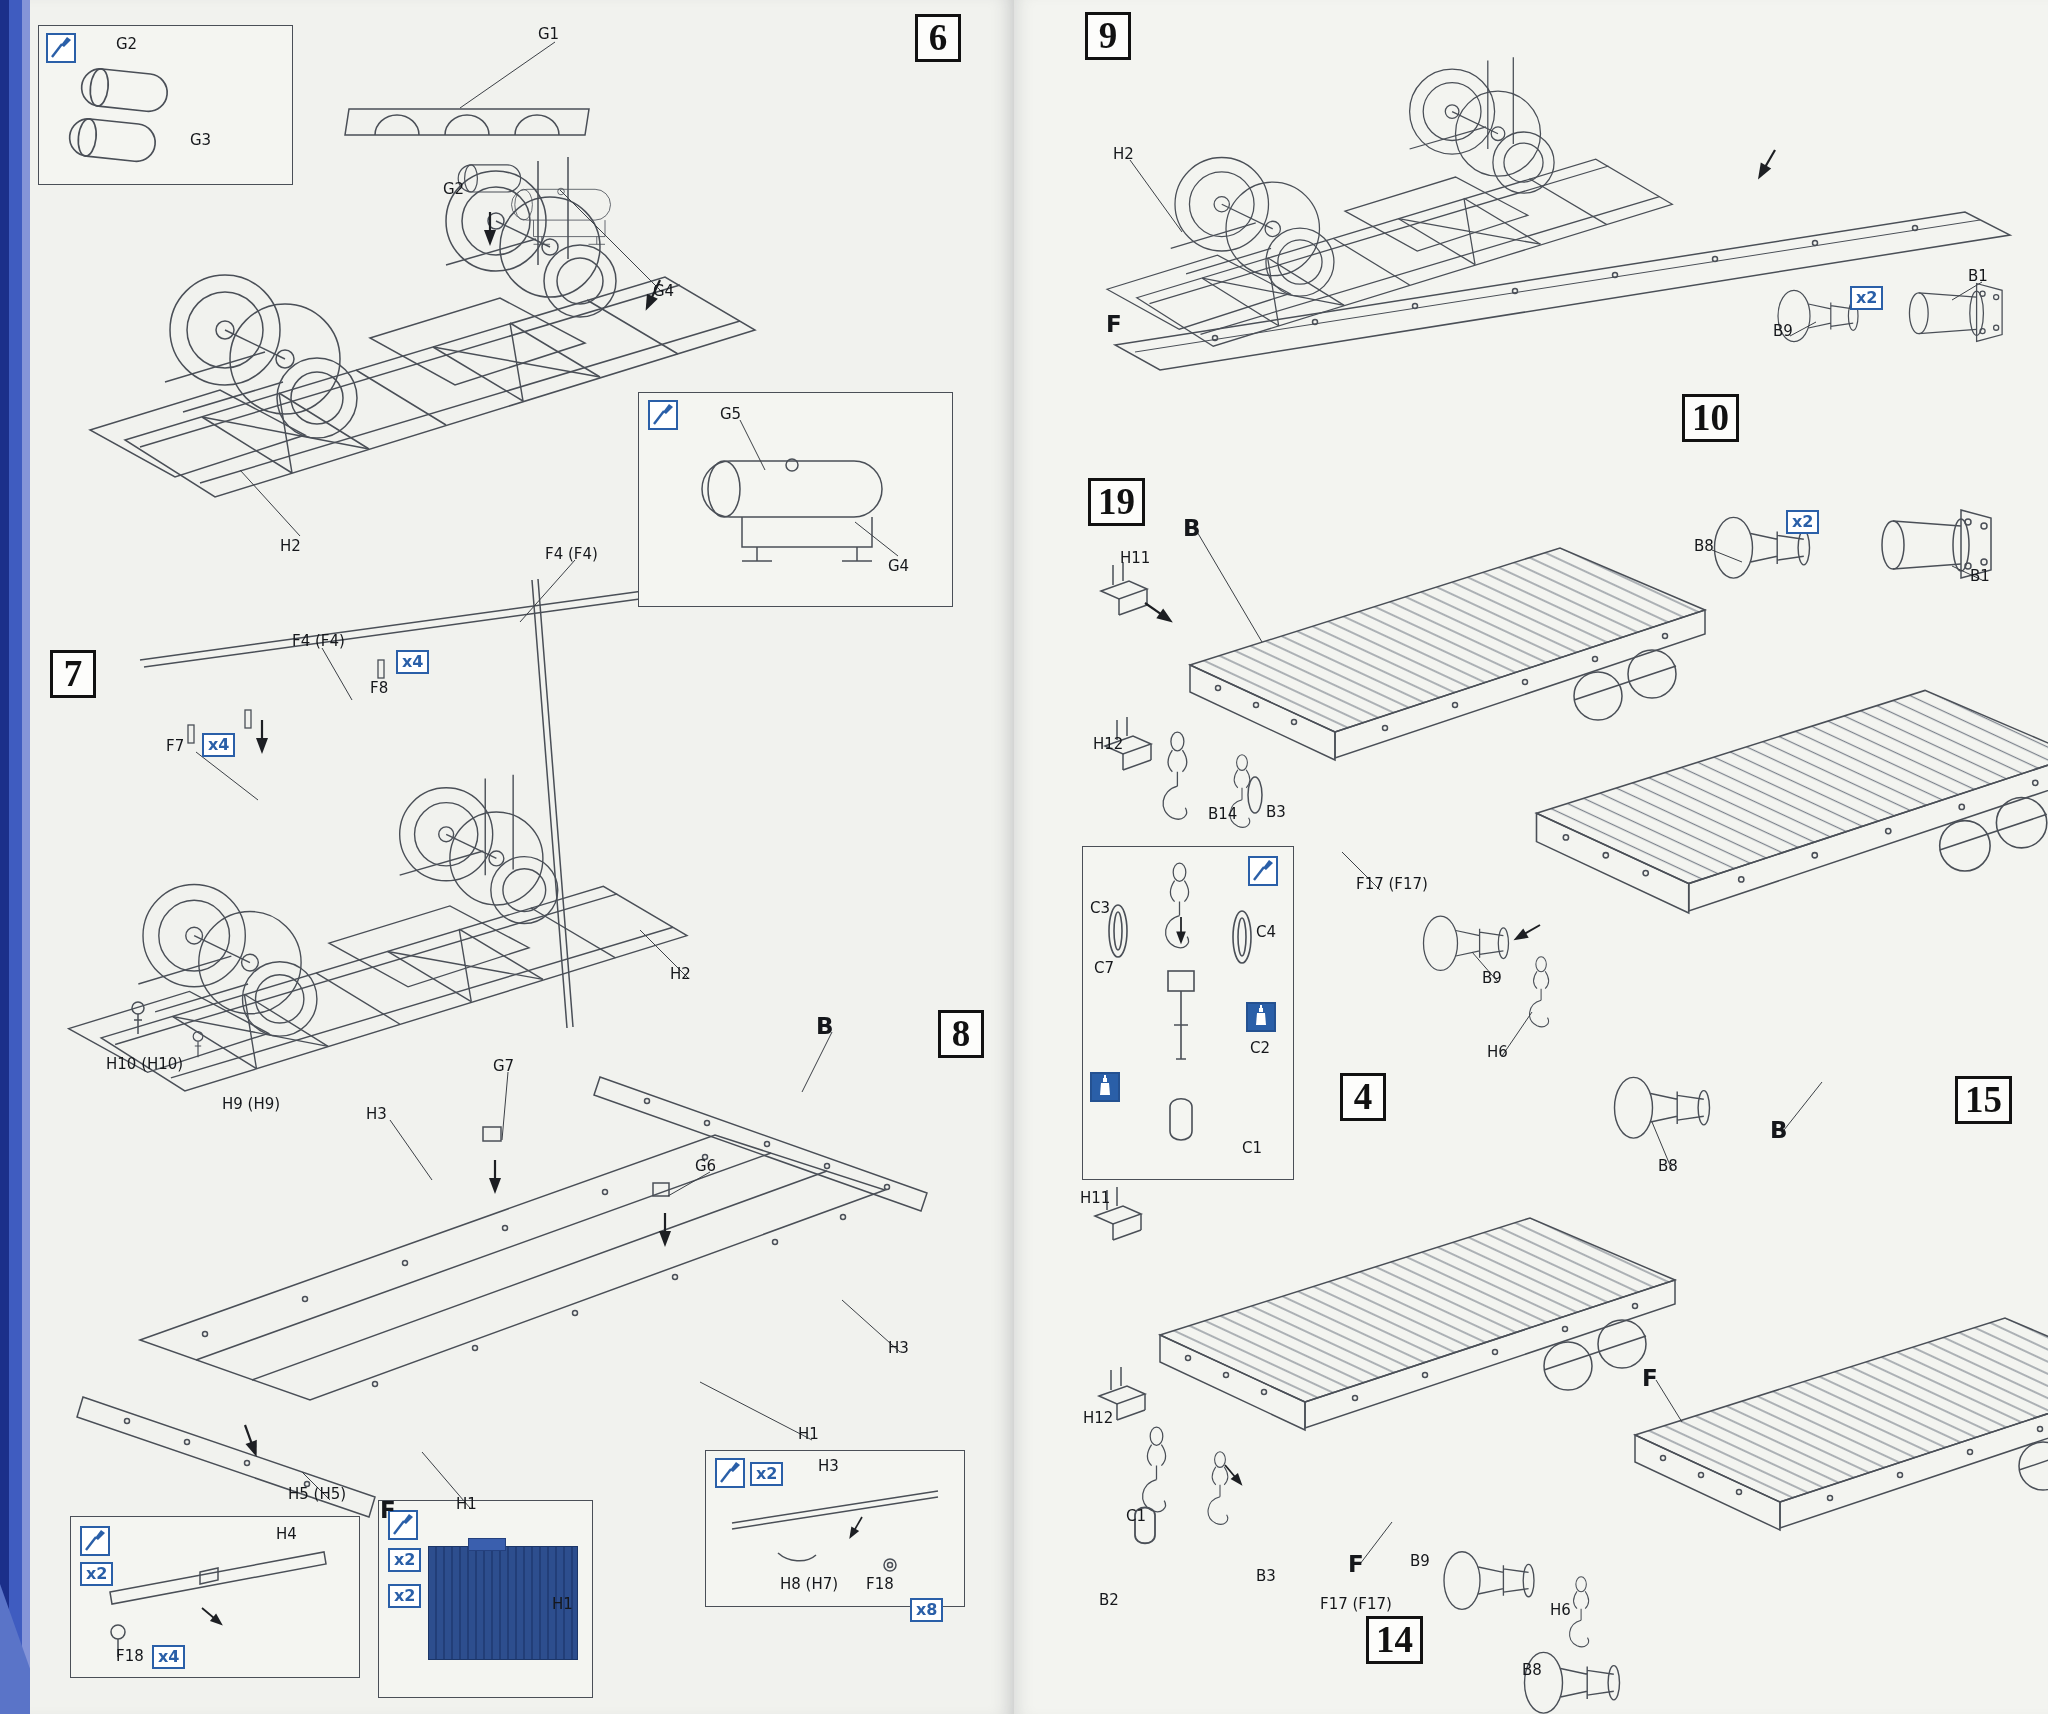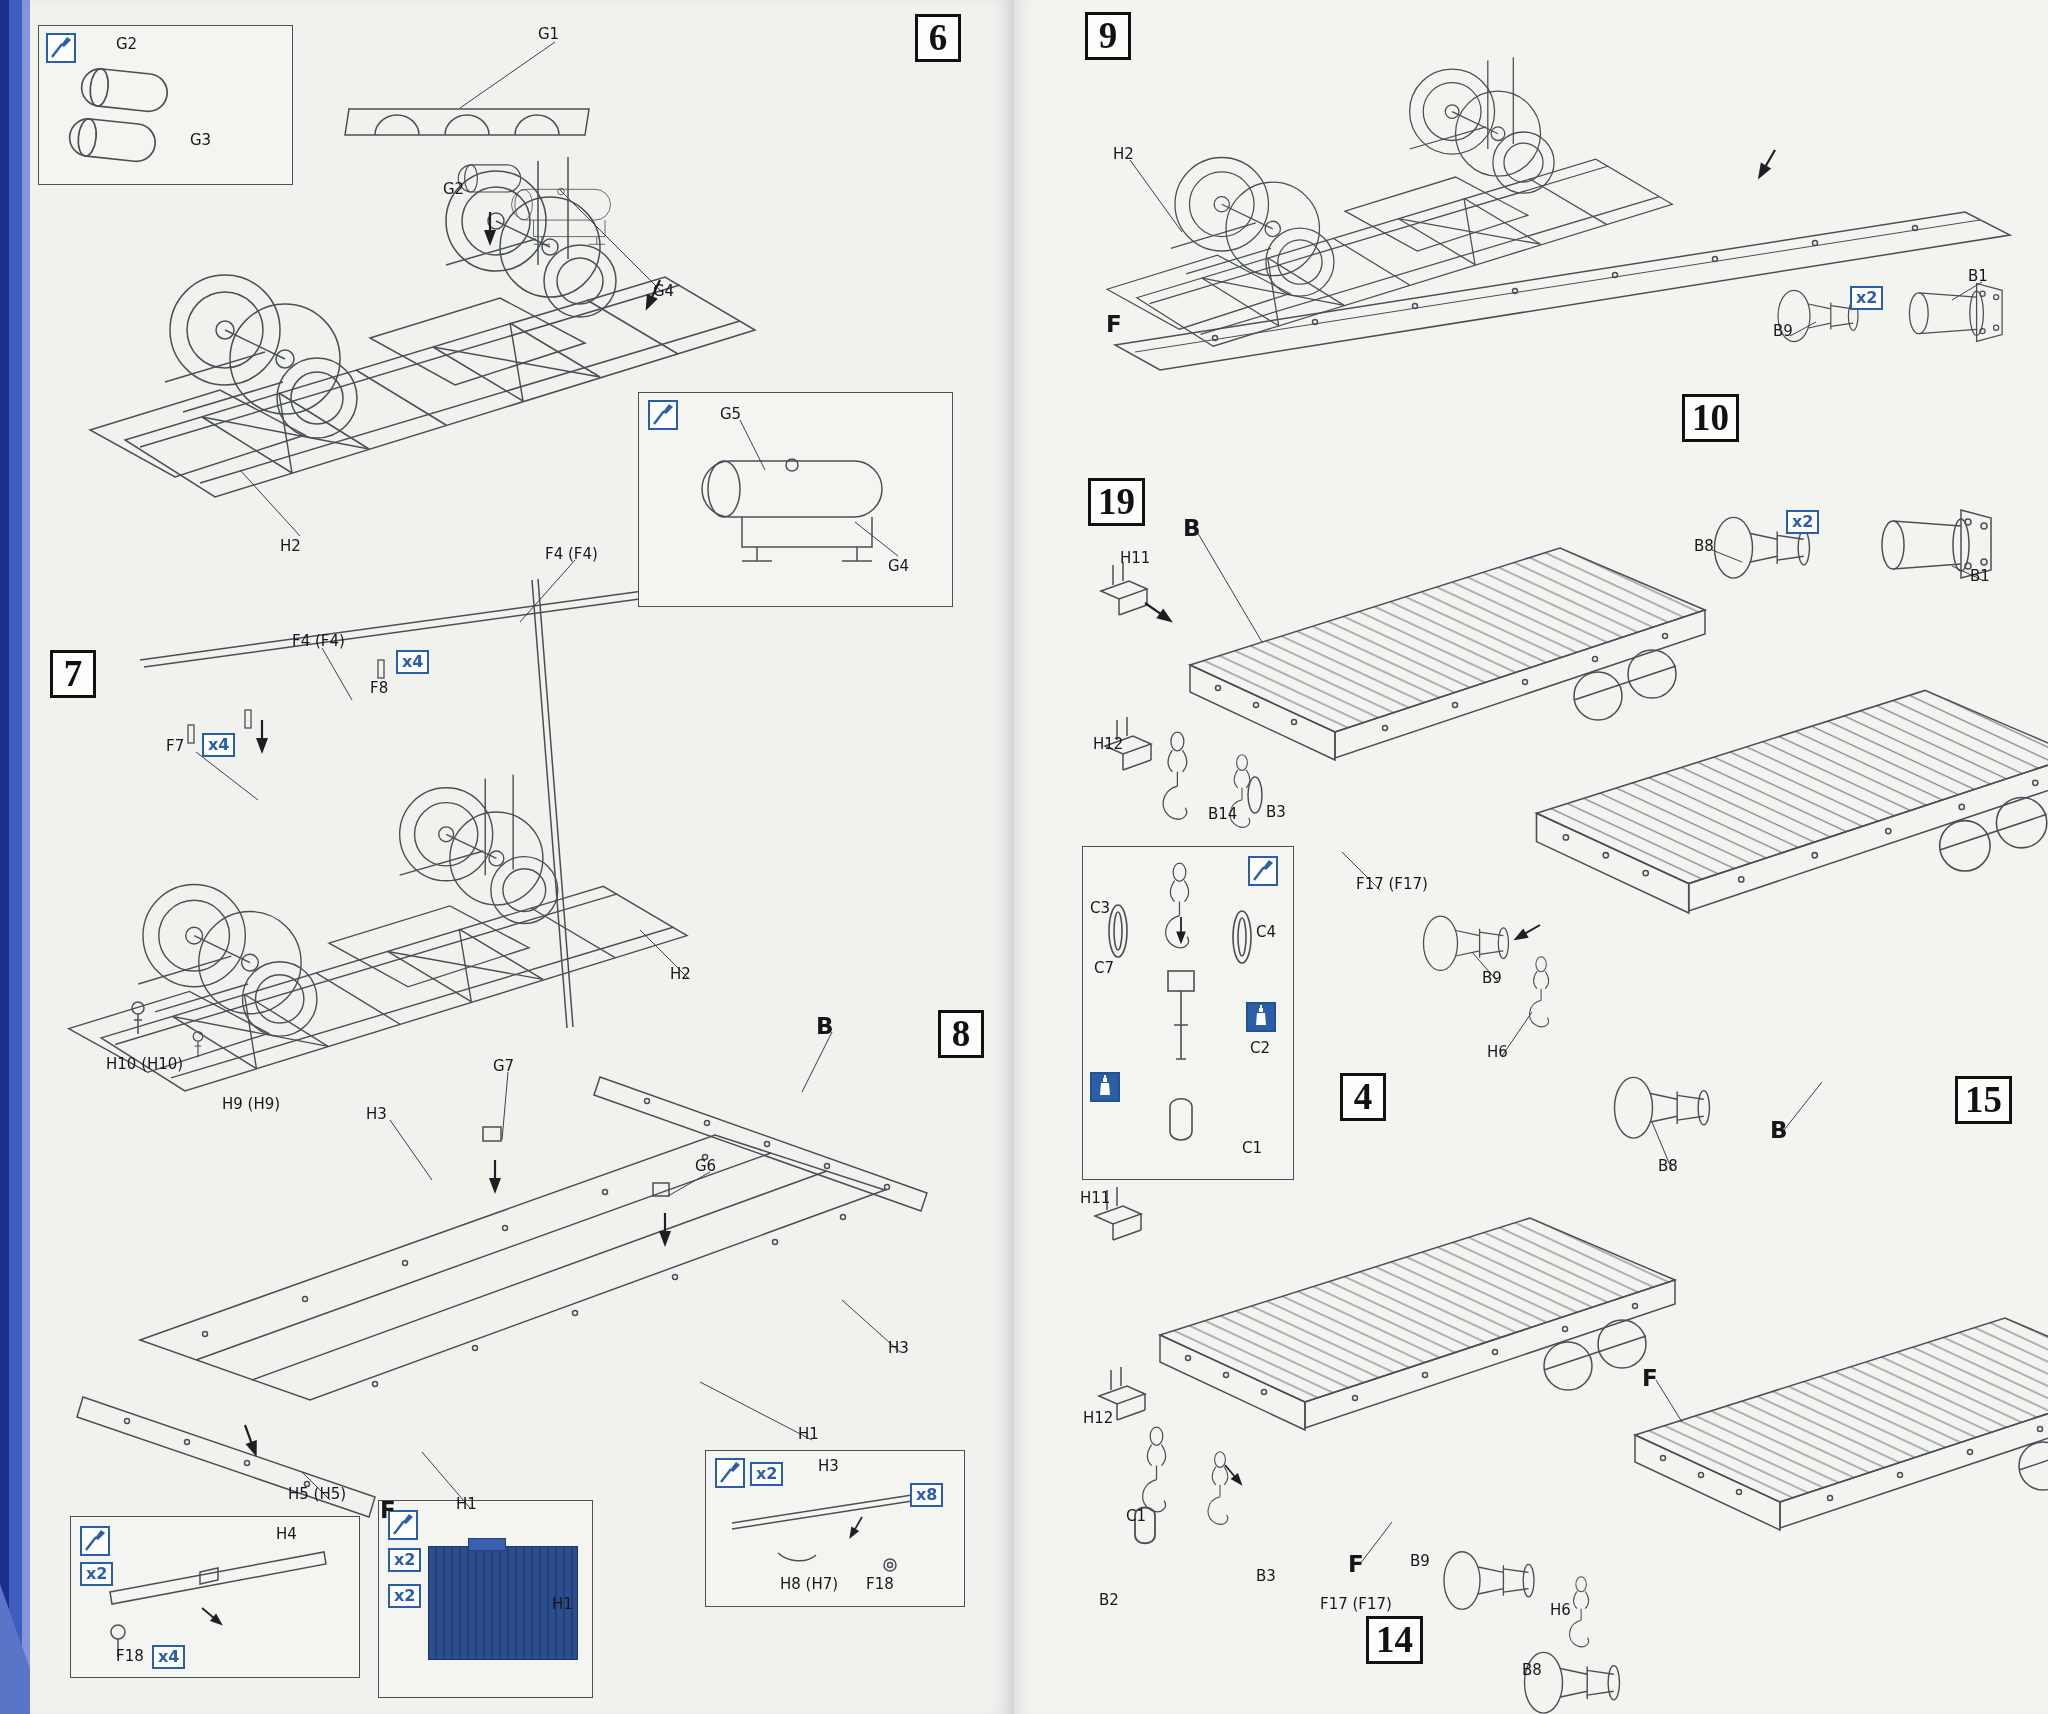--- a/index.html
+++ b/index.html
@@ -395,21 +395,21 @@
   </div>
 
   
   <span class="badge" style="left:396px;top:650px">x4</span>
   <span class="badge" style="left:202px;top:733px">x4</span>
   <span class="badge" style="left:80px;top:1562px">x2</span>
   <span class="badge" style="left:152px;top:1645px">x4</span>
   <span class="badge" style="left:388px;top:1548px">x2</span>
   <span class="badge" style="left:388px;top:1584px">x2</span>
   <span class="badge" style="left:750px;top:1462px">x2</span>
-  <span class="badge" style="left:910px;top:1483px">x8</span>
+  <span class="badge" style="left:910px;top:1598px">x8</span>
   <span class="badge" style="left:1850px;top:286px">x2</span>
   <span class="badge" style="left:1786px;top:510px">x2</span>
 
   
   <span class="lbl" style="left:116px;top:36px">G2</span>
   <span class="lbl" style="left:190px;top:132px">G3</span>
   <span class="lbl" style="left:538px;top:26px">G1</span>
   <span class="lbl" style="left:443px;top:181px">G2</span>
   <span class="lbl" style="left:653px;top:283px">G4</span>
   <span class="lbl" style="left:280px;top:538px">H2</span>

